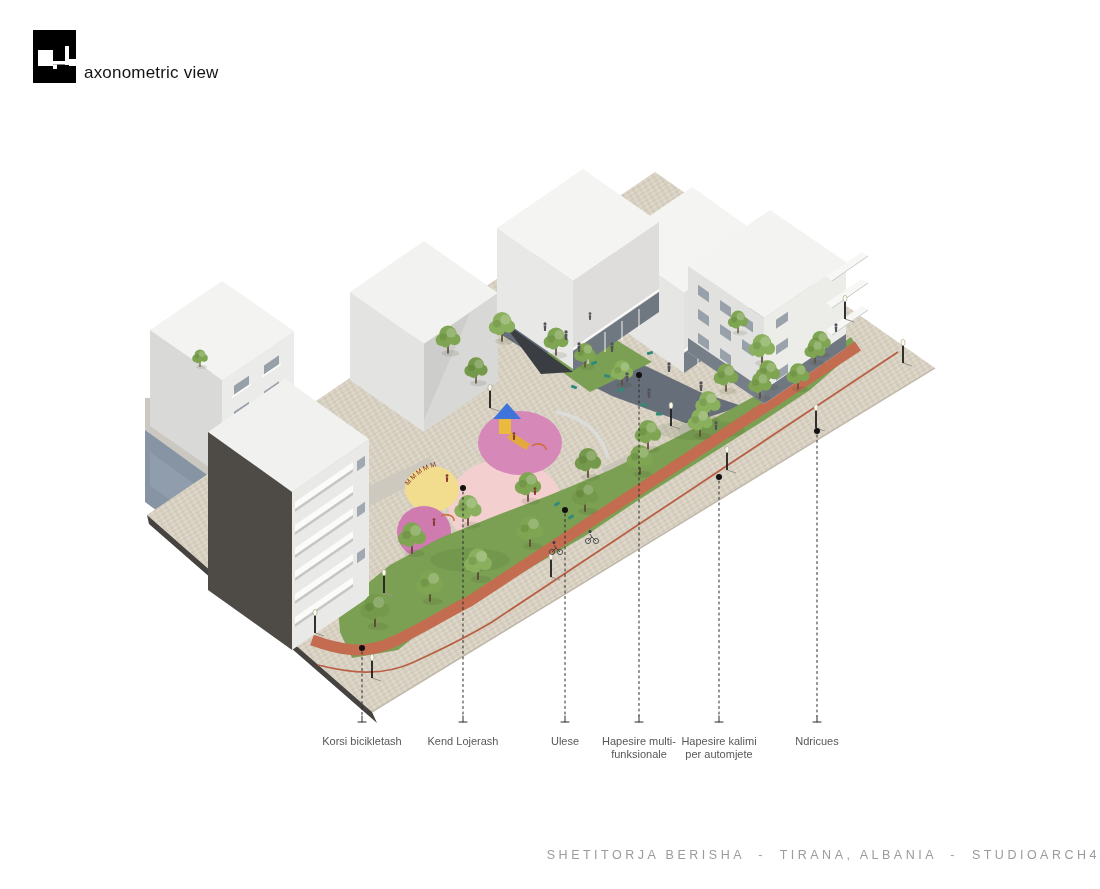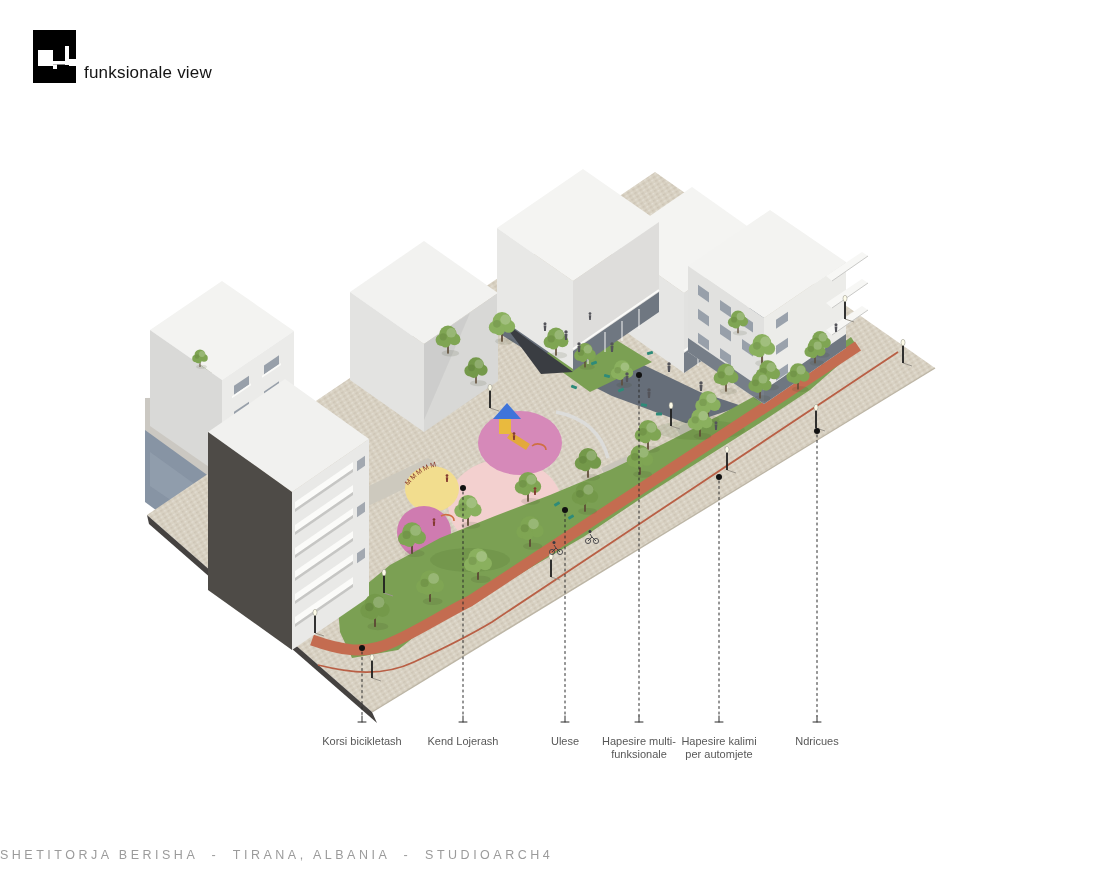--- a/index.html
+++ b/index.html
@@ -2,21 +2,21 @@
 <html><head>
 <meta charset="utf-8">
 <style>
   html,body{margin:0;padding:0;background:#fff;}
   .canvas{position:relative;width:1100px;height:889px;background:#ffffff;overflow:hidden;
           font-family:"Liberation Sans",sans-serif;}
   .scene{position:absolute;left:0;top:0;}
   .logo{position:absolute;left:33px;top:30px;display:flex;align-items:flex-end;}
   .logo-text{margin-left:8px;font-size:17px;color:#141414;letter-spacing:.2px;line-height:1;
              padding-bottom:2px;}
-  .footer{position:absolute;left:0;top:848px;width:1100px;text-align:left;font-size:12.5px;
+  .footer{position:absolute;left:0;top:848px;width:1100px;text-align:right;font-size:12.5px;
           color:#9b9b9b;letter-spacing:3.5px;white-space:pre;}
   text{font-family:"Liberation Sans",sans-serif;}
   .leader-label{font-size:11px;fill:#585858;}
 </style>
 </head>
 <body>
 
 <div class="canvas">
 
 <svg class="scene" width="1100" height="889" viewBox="0 0 1100 889">
@@ -366,18 +366,18 @@
   <svg width="43" height="53" viewBox="0 0 43 53">
     <rect x="0" y="0" width="43" height="53" fill="#000"></rect>
     <g fill="#fff">
       <rect x="5" y="20" width="15" height="16"></rect>
       <rect x="32" y="16" width="4" height="19"></rect>
       <rect x="19" y="31" width="21" height="3.5"></rect>
       <rect x="36" y="29" width="7" height="7"></rect>
       <rect x="20" y="34.5" width="4" height="4.5"></rect>
     </g>
   </svg>
-  <div class="logo-text">funksionale view</div>
+  <div class="logo-text">axonometric view</div>
 </div>
 
 <div class="footer">SHETITORJA BERISHA  -  TIRANA, ALBANIA  -  STUDIOARCH4</div>
 
 </div>
 
 </body></html>

